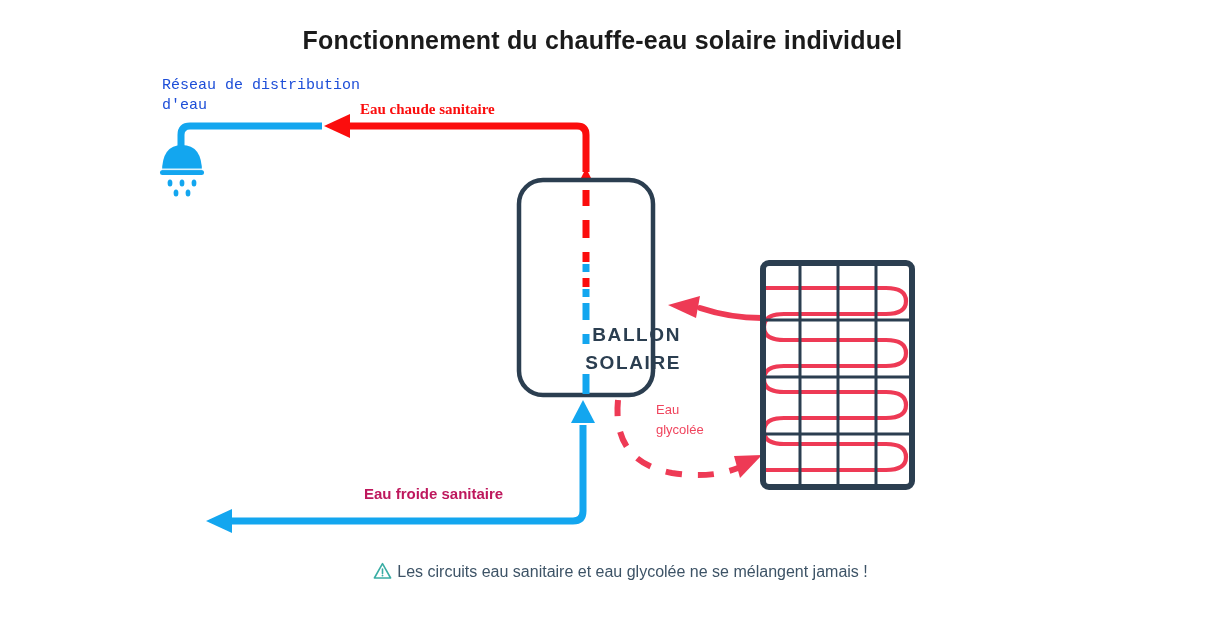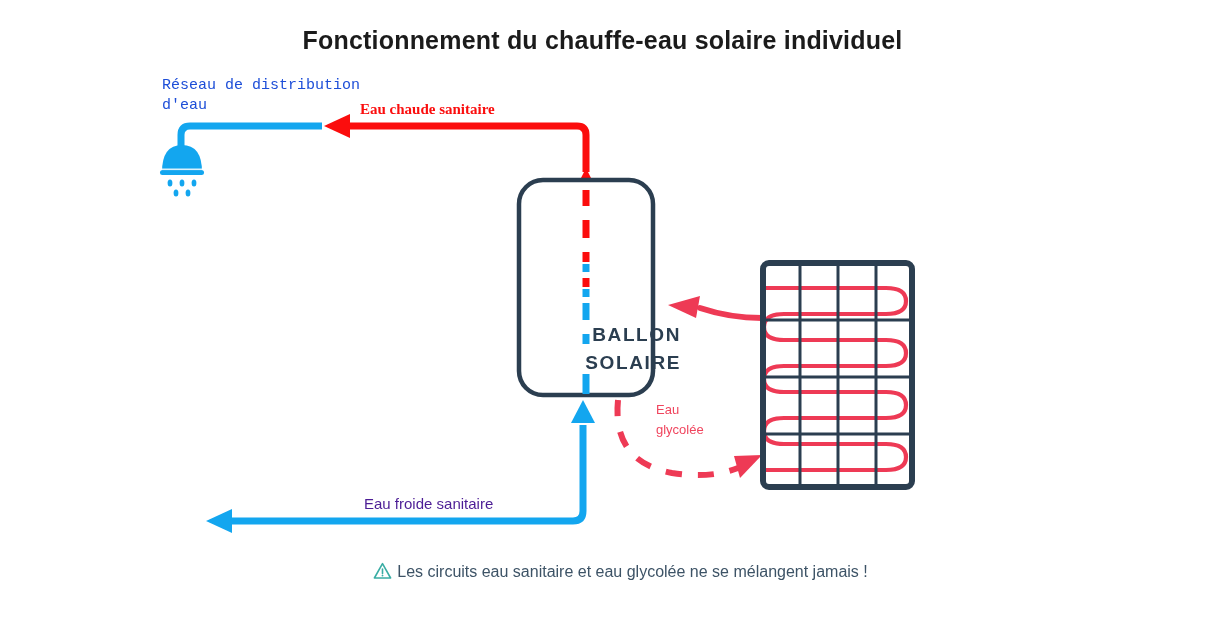--- a/index.html
+++ b/index.html
@@ -16,21 +16,21 @@
     position:absolute; left:0; top:26px; width:1205px;
     text-align:center;
     font-size:25px; font-weight:bold; color:#1b1b1b;
     letter-spacing:.2px;
   }
 
   .lbl { position:absolute; white-space:pre; line-height:1.32; }
 
   .lbl-network { left:162px; top:76px; font-size:15px; color:#1d4ed8;font-family:Liberation Mono, monospace; }
   .lbl-hot     { left:360px; top:100px; font-size:15px; font-weight:bold; color:#fb0d0d;font-family:Liberation Serif, serif; }
-  .lbl-cold    { left:364px; top:494px; font-size:15px; font-weight:normal; color:#4c1d95; }
+  .lbl-cold    { left:364px; top:484px; font-size:15px; font-weight:bold; color:#be185d; }
   .lbl-glycol  { left:656px; top:400px; font-size:13px; color:#f0455e; line-height:1.5; }
   .lbl-panel   { left:930px; top:334px; font-size:15px; color:#3d5366; line-height:1.75; }
 
   .tank-text {
     position:absolute; left:519px; top:321px; width:162px;
     text-align:right;
     font-size:19px; font-weight:bold; color:#2b3e50;
     letter-spacing:1.6px; line-height:1.45;
   }
 

